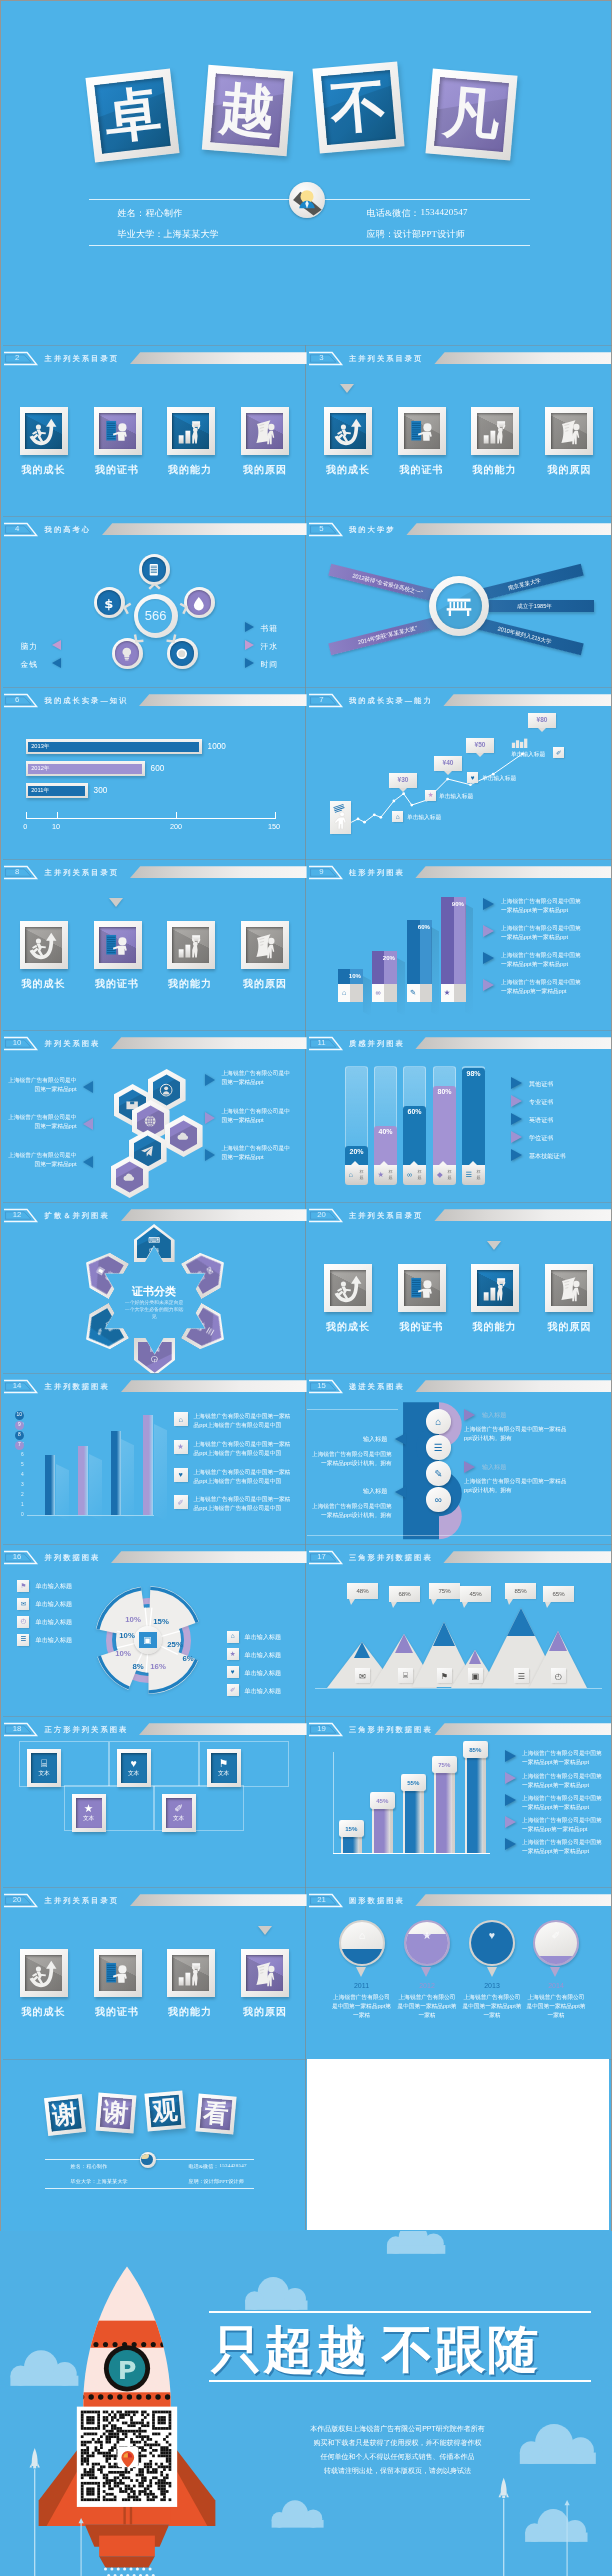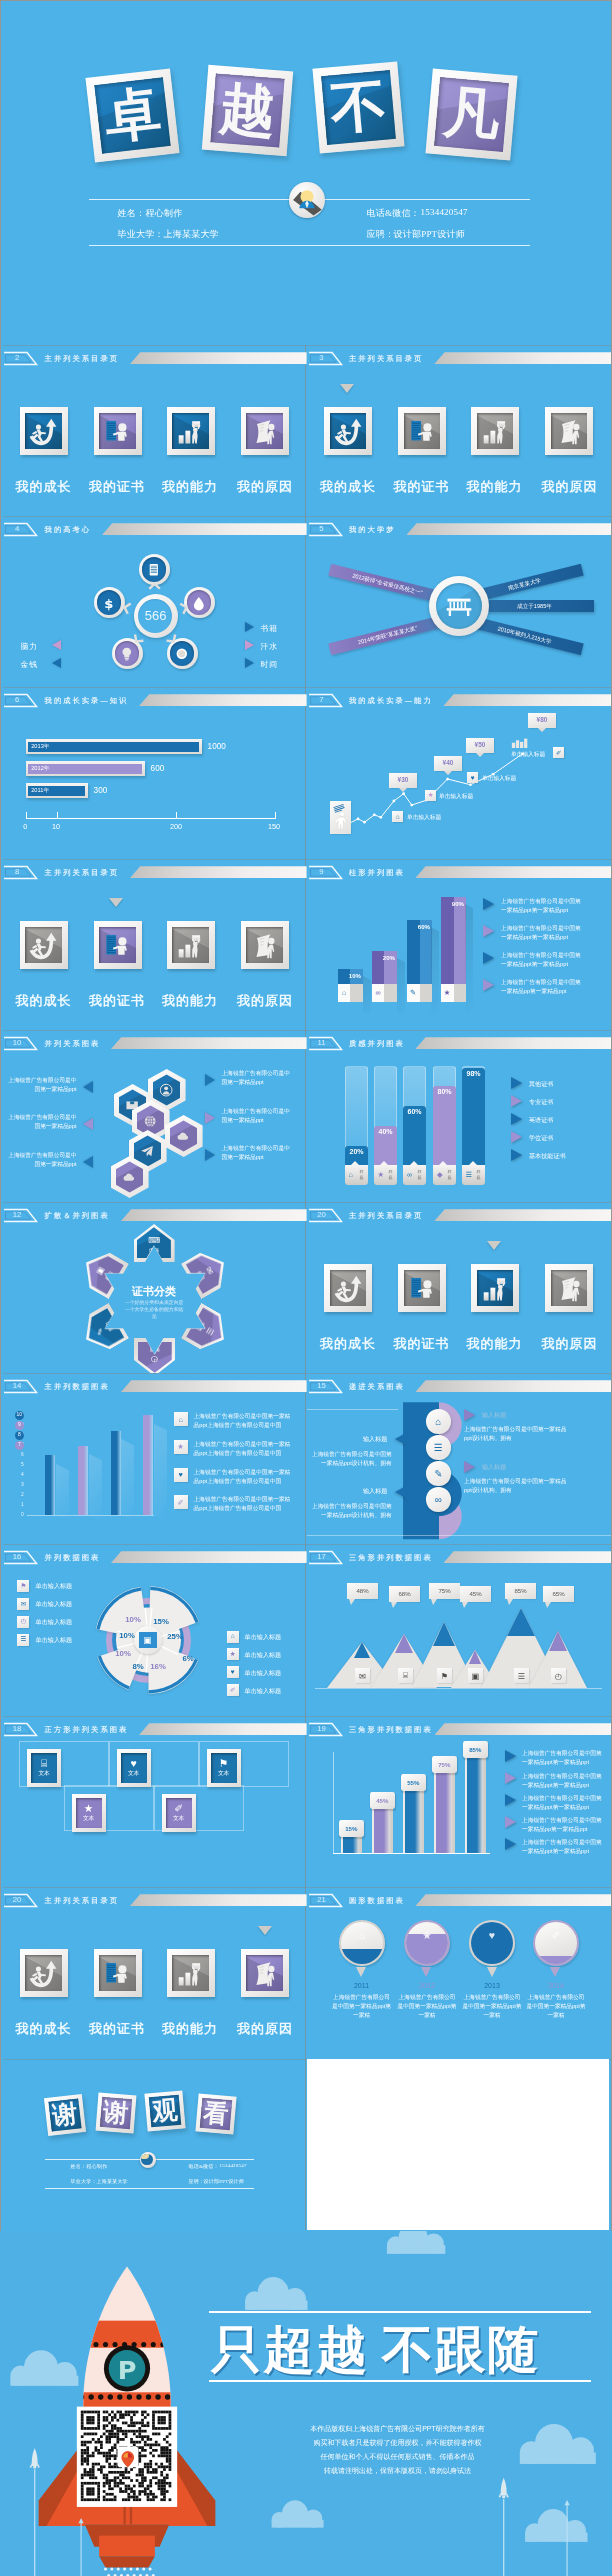--- a/index.html
+++ b/index.html
@@ -13,22 +13,22 @@
 .hline{position:absolute;left:1.6px;width:609px;height:1px;background:#7e8c93;opacity:.5;}
 .sl{position:absolute;overflow:hidden;isolation:isolate;}
 .gray{position:absolute;top:7.3px;height:12.2px;right:0;
  background:linear-gradient(92deg,#c3c1be 0%,#dbd9d7 30%,#efeeed 64%,#f7f6f5 100%);
  -webkit-clip-path:polygon(10.6px 0,100% 0,100% 100%,0 100%);clip-path:polygon(10.6px 0,100% 0,100% 100%,0 100%);}
 .badge{position:absolute;left:1.6px;top:3.8px;}
 .bnum{position:absolute;left:0;top:7.3px;width:29px;height:11.4px;line-height:11.4px;text-align:center;
   color:#d7efff;font-size:7.8px;}
 .btitle{position:absolute;left:42px;top:7.3px;height:12.2px;line-height:13px;color:#dff1fd;
   font-size:7.3px;font-weight:bold;letter-spacing:2px;white-space:nowrap;}
-.menu-lbl{position:absolute;color:#eef9ff;font-size:13px;font-weight:bold;letter-spacing:1px;
-  text-align:center;white-space:nowrap;margin-top:15px;}
+.menu-lbl{position:absolute;color:#eef9ff;font-size:10px;font-weight:bold;letter-spacing:1px;
+  text-align:center;white-space:nowrap;}
 .frm{position:absolute;background:linear-gradient(138deg,#fefefe 0%,#f5f4f3 42%,#dcdad7 100%);
   padding:5.7px;box-shadow:1.2px 2px 2.9px rgba(0,0,0,.22);}
 .frm .inner{width:100%;height:100%;position:relative;overflow:hidden;
   box-shadow:inset 1.2px 1.2px 2.4px rgba(0,0,0,.4);}
 .ib{background:linear-gradient(135deg,#2083c4 0%,#1a74ae 50%,#135f8e 100%);}
 .ip{background:linear-gradient(135deg,#9e92d2 0%,#9085c7 50%,#7d6fb5 100%);}
 .ig{background:linear-gradient(135deg,#afadaa 0%,#9f9d9a 50%,#8b8986 100%);}
 .icn{position:absolute;left:0;top:0;width:100%;height:100%;}
 .arrow-dn{position:absolute;width:0;height:0;border-left:7.3px solid transparent;
  border-right:7.3px solid transparent;border-top:9.8px solid #cdcbc8;
@@ -1054,21 +1054,21 @@
           <path d="M 178 118 L 175.2 157.9" stroke="#ffffff" stroke-width="1.6" fill="none"></path>
           <path d="M 178 118 L 160.5 154.0" stroke="#ffffff" stroke-width="1.6" fill="none"></path>
           <path d="M 178 118 L 139.2 127.7" stroke="#ffffff" stroke-width="1.6" fill="none"></path>
           <path d="M 178 118 L 139.5 107.0" stroke="#ffffff" stroke-width="1.6" fill="none"></path>
           <path d="M 178 118 L 173.8 78.2" stroke="#ffffff" stroke-width="1.6" fill="none"></path>
         </svg>
 <div style="position:absolute;left:131px;top:82px;width:28px;height:28px;border-radius:50%;background:linear-gradient(145deg,#fdfdfd,#e2e1de);box-shadow:0 0.8px 2.4px rgba(0,0,0,.22);display:flex;align-items:center;justify-content:center;">
           <div style="width:18px;height:16.3px;background:#2f8fd0;color:#fff;font-size:9px;display:flex;align-items:center;justify-content:center;">▣</div>
         </div>
 <div class="lbl" style="left:147px;top:73px;width:23px;text-align:center;font-size:7.8px;color:#1a6fae;font-weight:bold;">15%</div>
-<div class="lbl" style="left:161px;top:88px;width:23px;text-align:center;font-size:7.8px;color:#1a6fae;font-weight:bold;">25%</div>
+<div class="lbl" style="left:161px;top:96px;width:23px;text-align:center;font-size:7.8px;color:#1a6fae;font-weight:bold;">25%</div>
 <div class="lbl" style="left:174px;top:110px;width:23px;text-align:center;font-size:7.8px;color:#1a6fae;font-weight:bold;">6%</div>
 <div class="lbl" style="left:144px;top:118px;width:23px;text-align:center;font-size:7.8px;color:#8d80c5;font-weight:bold;">16%</div>
 <div class="lbl" style="left:124px;top:118px;width:23px;text-align:center;font-size:7.8px;color:#1a6fae;font-weight:bold;">8%</div>
 <div class="lbl" style="left:109px;top:105px;width:23px;text-align:center;font-size:7.8px;color:#8d80c5;font-weight:bold;">10%</div>
 <div class="lbl" style="left:113px;top:87px;width:23px;text-align:center;font-size:7.8px;color:#1a6fae;font-weight:bold;">10%</div>
 <div class="lbl" style="left:119px;top:71px;width:23px;text-align:center;font-size:7.8px;color:#8d80c5;font-weight:bold;">10%</div>
 <div class="sicon" style="left:14.7px;top:36px;width:12.2px;height:12.2px;"></div>
 <div class="lbl" style="left:14.7px;top:38px;width:12.2px;text-align:center;font-size:6.5px;color:#8d80c5;">⚑</div>
 <div class="lbl" style="left:33px;top:38px;font-size:6.1px;">单击输入标题</div>
 <div class="sicon" style="left:14.7px;top:54px;width:12.2px;height:12.2px;"></div>

